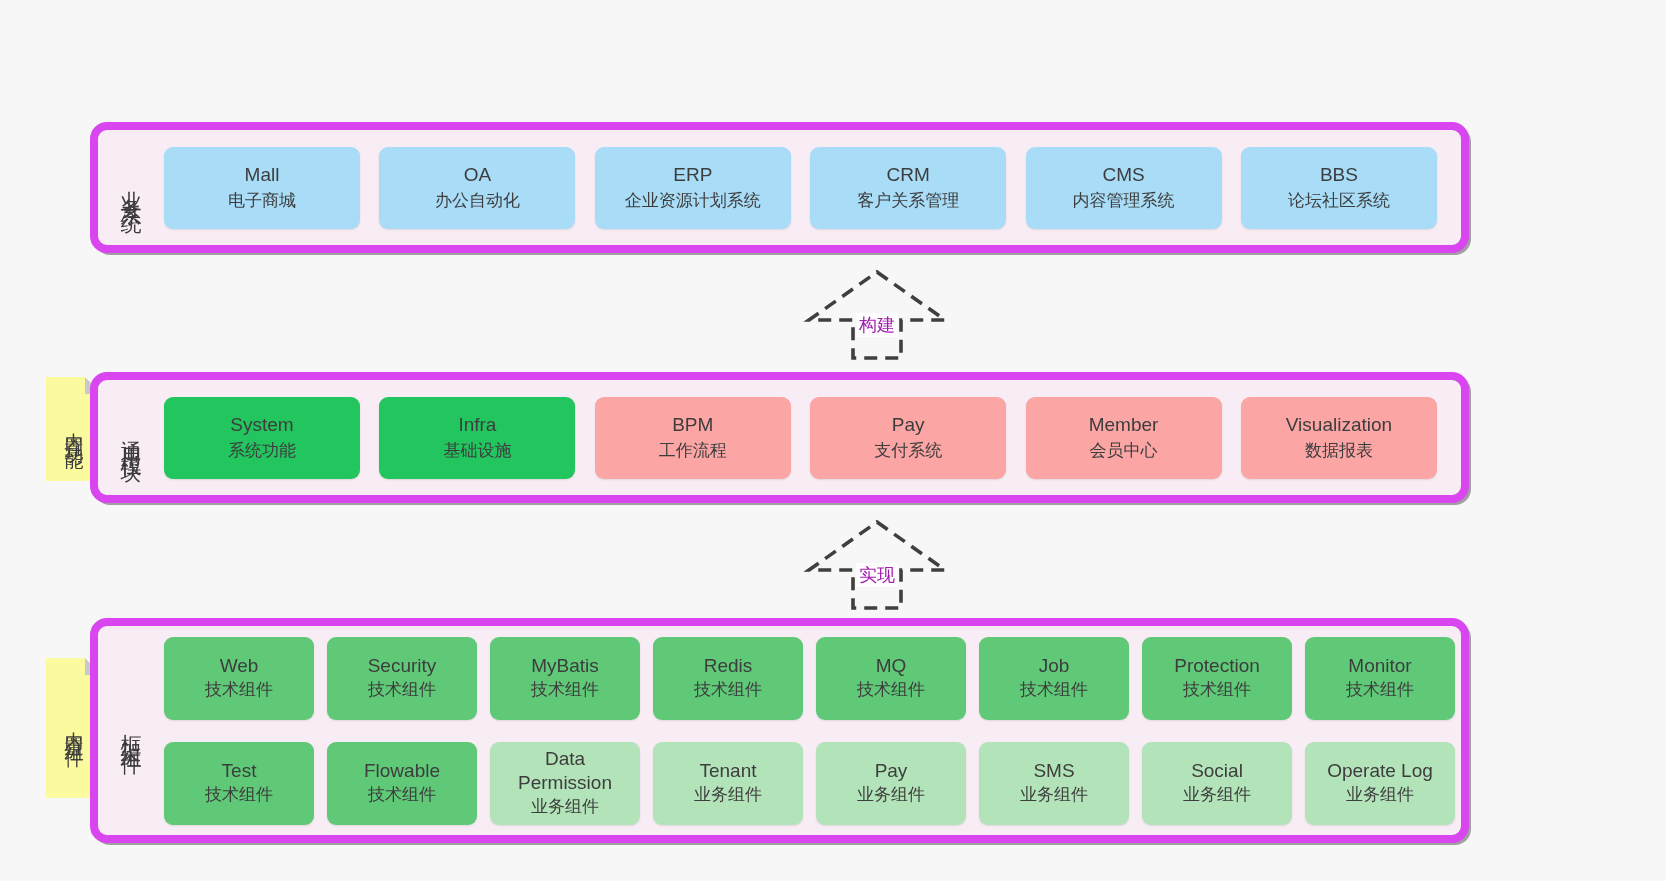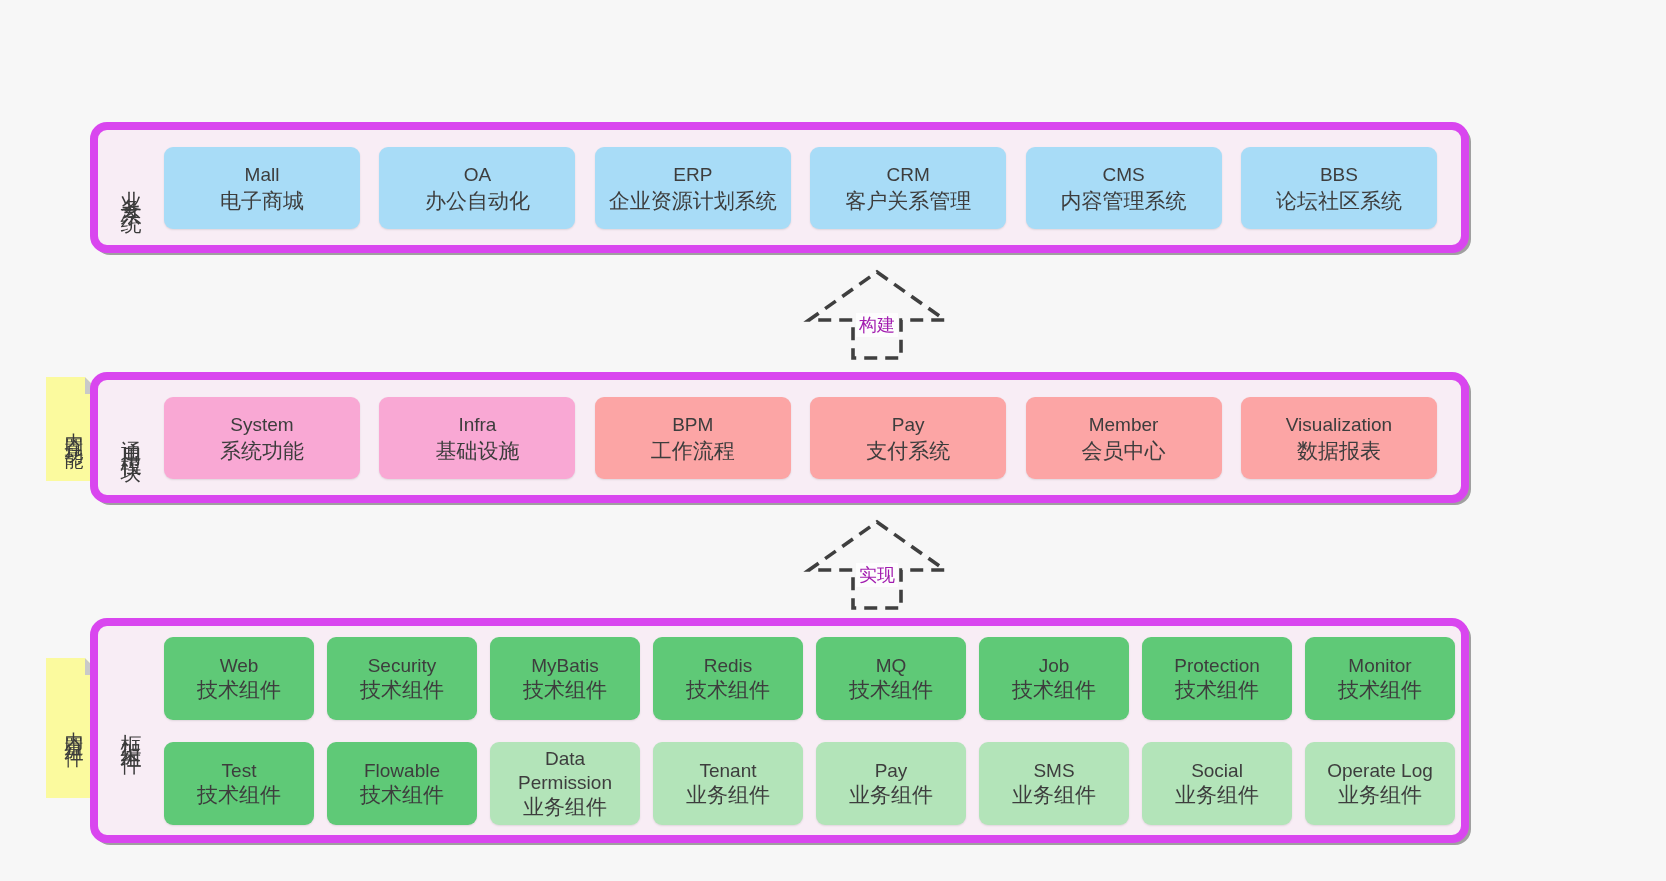--- a/index.html
+++ b/index.html
@@ -42,27 +42,27 @@
   
   .box {
     box-sizing:border-box;
     width:196px; height:82px; border-radius:9px;
     display:flex; flex-direction:column; justify-content:center; align-items:center;
     text-align:center;
     box-shadow:0 1px 2px rgba(0,0,0,.10);
   }
   .box-sm { width:150px; height:83px; }
   .box-name { font-size:19px; line-height:26px; }
-  .box-desc { font-size:21px; line-height:25px;text-align:center; }
+  .box-desc { font-size:17px; line-height:25px;text-align:center; }
   .box-sm .box-name { line-height:24px; }
   .box-sm .box-desc { line-height:24px; }
   .name-narrow { max-width:104px; }
 
   .blue       { background:#a8dcf7; }
-  .red        { background:#f9a8d4; }
+  .red        { background:#22c55e; }
   .pink       { background:#fca5a5; }
   .green      { background:#5fc977; }
   .lightgreen { background:#b3e4b9; }
 
   
   .note {
     position:absolute; left:-52px; width:56px; z-index:-1;
     background:#fbfa9e;
     clip-path:polygon(0 0, calc(100% - 17px) 0, 100% 17px, 100% 100%, 0 100%);
     display:flex; align-items:center; justify-content:center;

